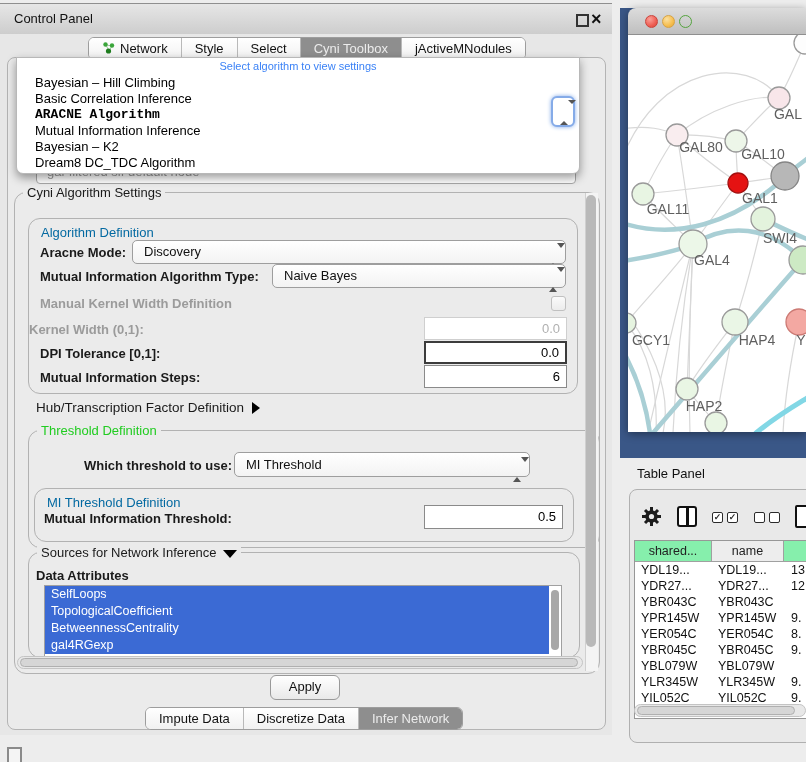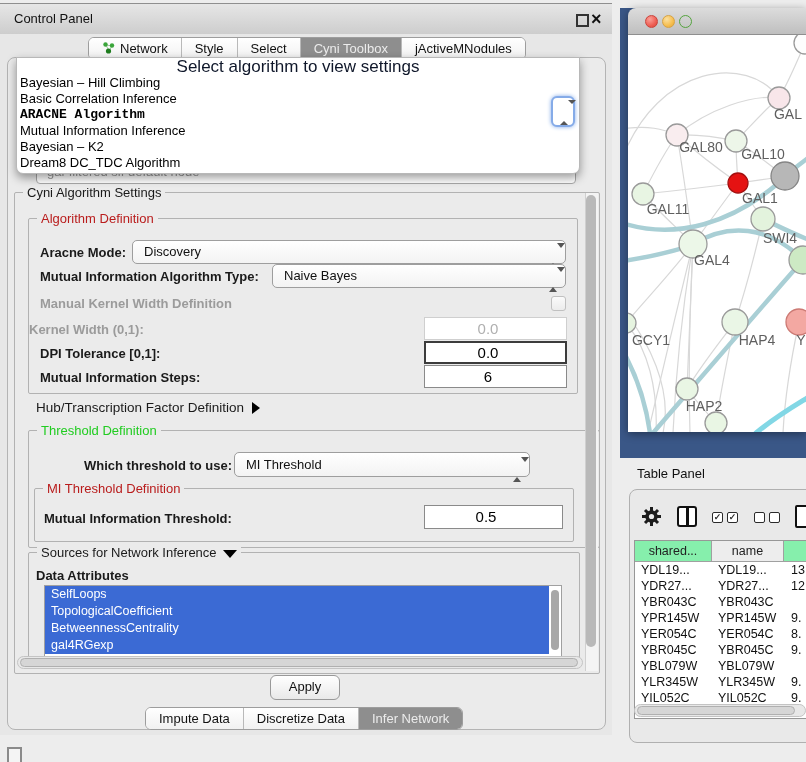--- a/index.html
+++ b/index.html
@@ -25,45 +25,45 @@
     border-right:1px solid #b9b9b9;background:linear-gradient(#ffffff,#f1f1f1);color:#111;white-space:nowrap;}
   .tab:last-child{border-right:none;}
   .tab.sel{background:#8e8e8e;color:#ececec;}
   .tab .ticon{margin-right:5px;display:inline-block;}
 
   
   .ghost-combo{left:36px;top:158px;width:540px;height:26px;background:#fff;border:1px solid #a8a8a8;
     border-radius:4px;z-index:5;font-size:13px;color:#999;line-height:25px;padding-left:10px;box-sizing:border-box;}
   .dropdown{left:16px;top:57px;width:562px;height:115px;background:#fff;border:1px solid #b8b8b8;
     border-radius:0 0 7px 7px;box-shadow:0 4px 10px rgba(0,0,0,.38);z-index:40;}
-  .dd-hint{height:17px;line-height:17px;text-align:center;color:#0f172a;font-size:17px;}
-  .dd-item{height:16px;line-height:16px;padding-left:3px;font-size:13px;color:#000;}
+  .dd-hint{height:17px;line-height:17px;text-align:center;color:#3b82f6;font-size:11px;}
+  .dd-item{height:16px;line-height:16px;padding-left:18px;font-size:13px;color:#000;}
   .dd-item.bold{font-weight:bold;font-family:Liberation Mono, monospace;}
   .focus-frag{left:551px;top:96px;width:24px;height:31px;background:#fff;border:2px solid #85abe8;
     box-shadow:0 0 4px #85abe8;border-radius:6px;z-index:45;box-sizing:border-box;}
   .frag-arrows{position:absolute;left:7px;top:6px;}
 
   
-  .group{border:1px solid #b2b2b2;border-radius:2px;}
+  .group{border:1px solid #b2b2b2;border-radius:12px;}
   .legend{position:absolute;top:-8px;left:8px;background:#ebebeb;padding:0 4px;font-size:13px;white-space:nowrap;}
-  .legend.blue{color:#b91c1c;}
+  .legend.blue{color:#0369a1;margin-top:14px;}
   .legend.green{color:#21cc21;}
 
   .lbl{font-size:13px;white-space:nowrap;}
   .b{font-weight:bold;}
   .dis{color:#9b9b9b;}
 
   .combo{background:linear-gradient(#ffffff,#f3f3f3);border:1px solid #9e9e9e;border-radius:5px;
     font-size:13px;line-height:22px;padding-left:11px;box-sizing:border-box;color:#111;}
   .stepper{position:absolute;right:8px;top:50%;margin-top:-7px;width:8px;height:14px;}
   .tri-up{width:0;height:0;border-left:4px solid transparent;border-right:4px solid transparent;
     border-bottom:5px solid #555;margin-bottom:3px;}
   .tri-dn{width:0;height:0;border-left:4px solid transparent;border-right:4px solid transparent;
     border-top:5px solid #555;}
-  .field{background:#fff;font-size:15px;text-align:center;padding-right:15px;box-sizing:border-box;}
+  .field{background:#fff;font-size:13px;text-align:right;padding-right:6px;box-sizing:border-box;}
   .field.off{border:1px solid #cfcfcf;color:#b0b0b0;}
   .field.hot{border:2px solid #3c3c3c;color:#000;}
   .field.norm{border:1px solid #8a8a8a;color:#000;}
   .cbx{width:15px;height:15px;border:1px solid #c0c0c0;border-radius:3px;
     background:linear-gradient(#fafafa,#ececec);box-sizing:border-box;}
   .arrow-right{display:inline-block;width:0;height:0;border-top:6px solid transparent;
     border-bottom:6px solid transparent;border-left:8px solid #000;margin-left:8px;vertical-align:-2px;}
   .arrow-down{display:inline-block;width:0;height:0;border-left:7px solid transparent;
     border-right:7px solid transparent;border-top:8px solid #000;margin-left:6px;vertical-align:-1px;}
 

